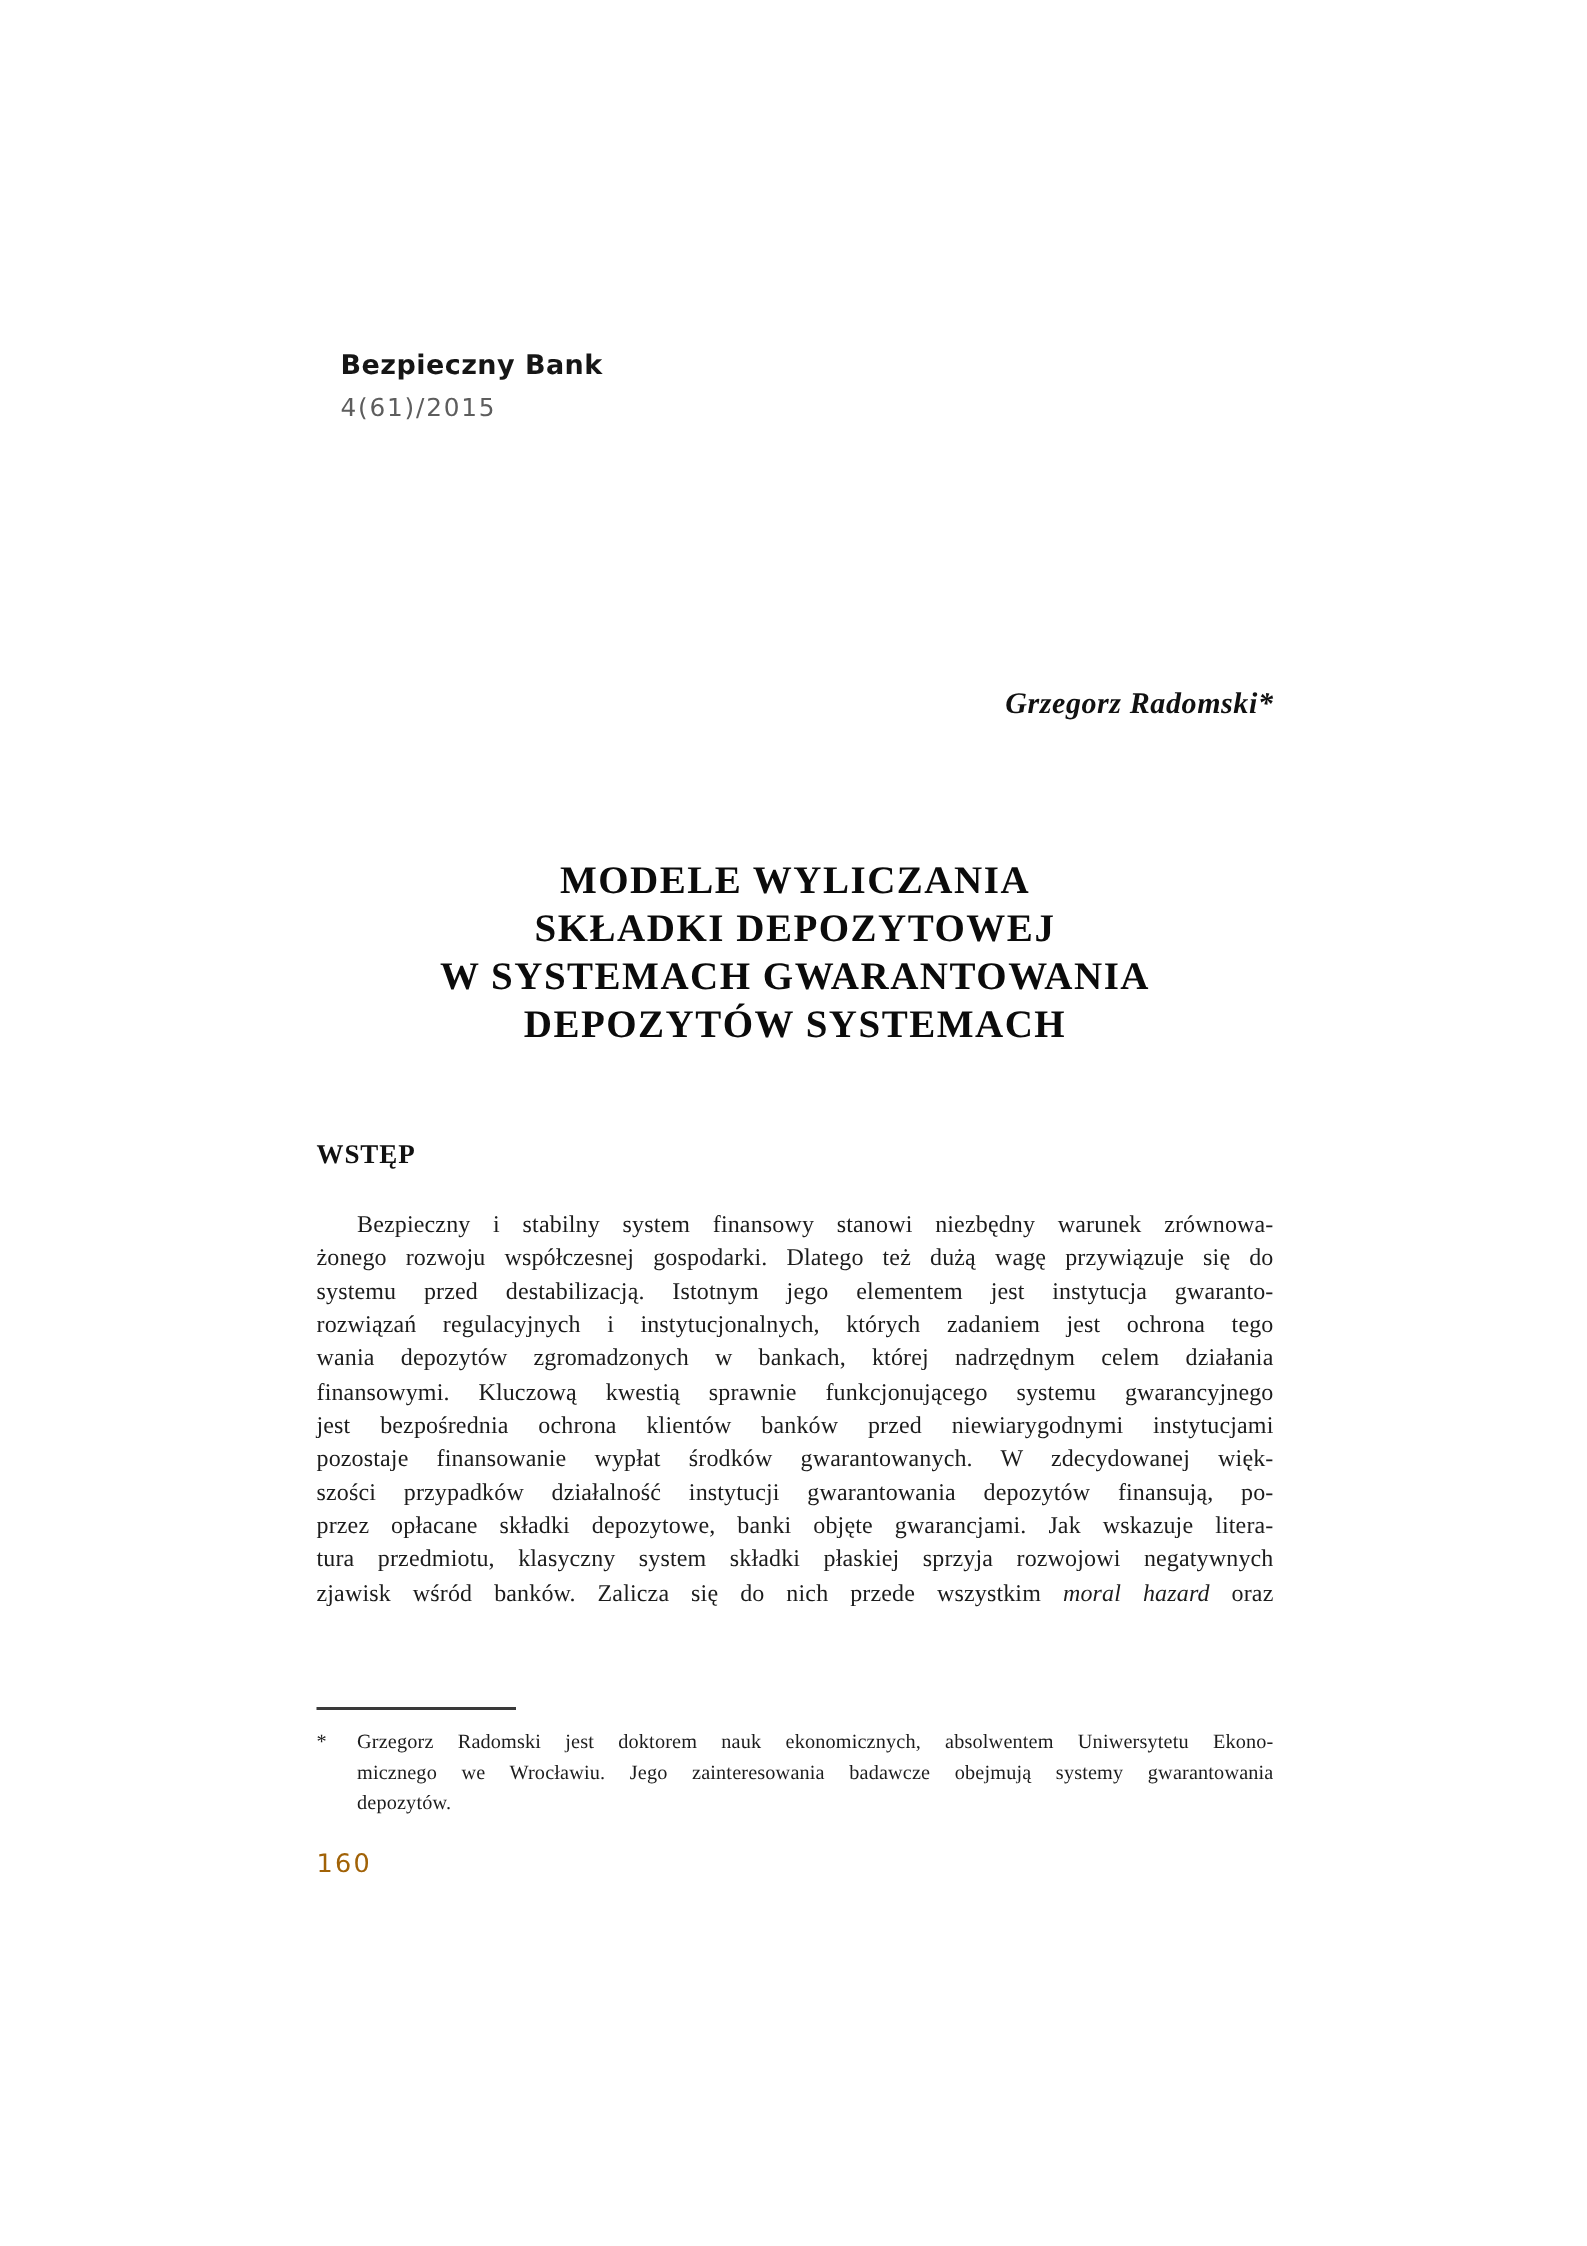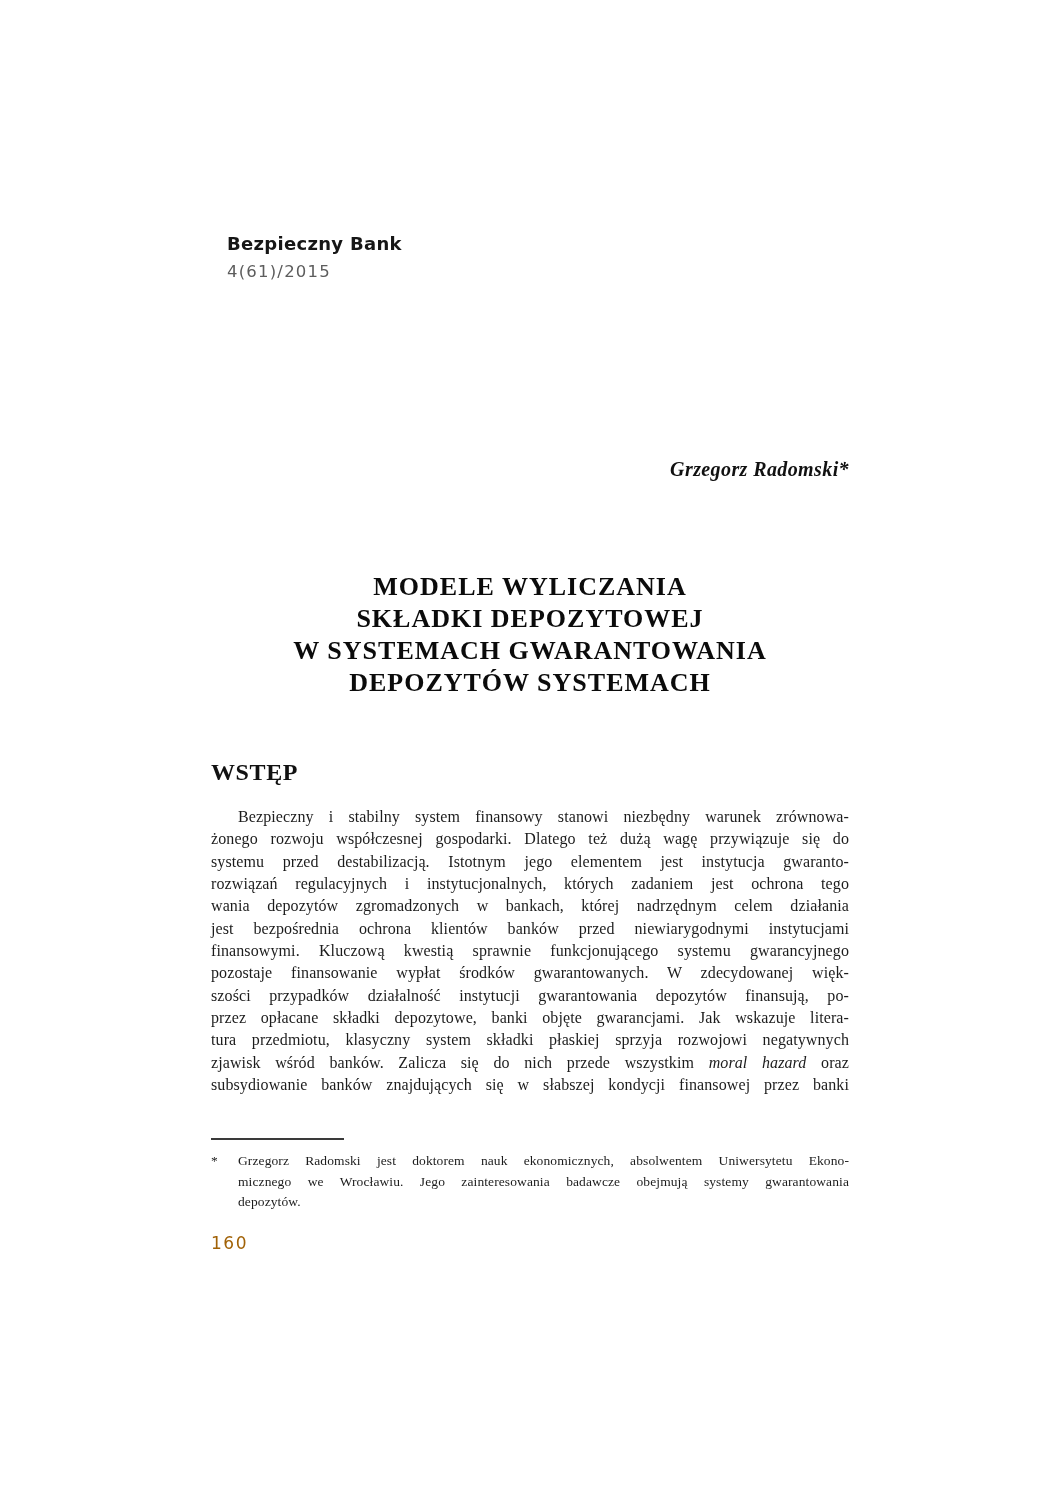--- a/index.html
+++ b/index.html
@@ -52,21 +52,21 @@
     line-height:32px;
     letter-spacing:1px;
     color:#0b0b0b;
   }
   
   .section-heading{
     position:absolute;
     left:211px;top:759px;
     font-family:"Liberation Serif", serif;
     font-weight:bold;
-    font-size:24px;
+    font-size:18px;
     letter-spacing:.6px;
     color:#111;
   }
   
   .intro-paragraph{
     position:absolute;
     left:211px;top:806px;width:638px;
     font-size:16px;
     color:#1c1c1c;
   }
@@ -133,28 +133,27 @@
     </div>
 
   <div class="section-heading">WSTĘP</div>
 
   <div class="intro-paragraph">
       <div class="body-line first">Bezpieczny i stabilny system finansowy stanowi niezbędny warunek zrównowa-</div>
       <div class="body-line">żonego rozwoju współczesnej gospodarki. Dlatego też dużą wagę przywiązuje się do</div>
       <div class="body-line">systemu przed destabilizacją. Istotnym jego elementem jest instytucja gwaranto-</div>
       <div class="body-line">rozwiązań regulacyjnych i instytucjonalnych, których zadaniem jest ochrona tego</div>
       <div class="body-line">wania depozytów zgromadzonych w bankach, której nadrzędnym celem działania</div>
+      <div class="body-line">finansowymi. Kluczową kwestią sprawnie funkcjonującego systemu gwarancyjnego</div>
       <div class="body-line">jest bezpośrednia ochrona klientów banków przed niewiarygodnymi instytucjami</div>
-      <div class="body-line">finansowymi. Kluczową kwestią sprawnie funkcjonującego systemu gwarancyjnego</div>
       <div class="body-line">pozostaje finansowanie wypłat środków gwarantowanych. W zdecydowanej więk-</div>
       <div class="body-line">szości przypadków działalność instytucji gwarantowania depozytów finansują, po-</div>
       <div class="body-line">przez opłacane składki depozytowe, banki objęte gwarancjami. Jak wskazuje litera-</div>
       <div class="body-line">tura przedmiotu, klasyczny system składki płaskiej sprzyja rozwojowi negatywnych</div>
       <div class="body-line">zjawisk wśród banków. Zalicza się do nich przede wszystkim <i>moral hazard</i> oraz</div>
-      <div class="body-line">subsydiowanie banków znajdujących się w słabszej kondycji finansowej przez banki</div>
     </div>
 
   <div class="footnote-rule"></div>
 
   <div class="footnote">
     <div class="footnote-row">
       <span class="footnote-marker">*</span>
       <div id="footnote-lines">
           <div class="footnote-line">Grzegorz Radomski jest doktorem nauk ekonomicznych, absolwentem Uniwersytetu Ekono-</div>
           <div class="footnote-line">micznego we Wrocławiu. Jego zainteresowania badawcze obejmują systemy gwarantowania</div>

